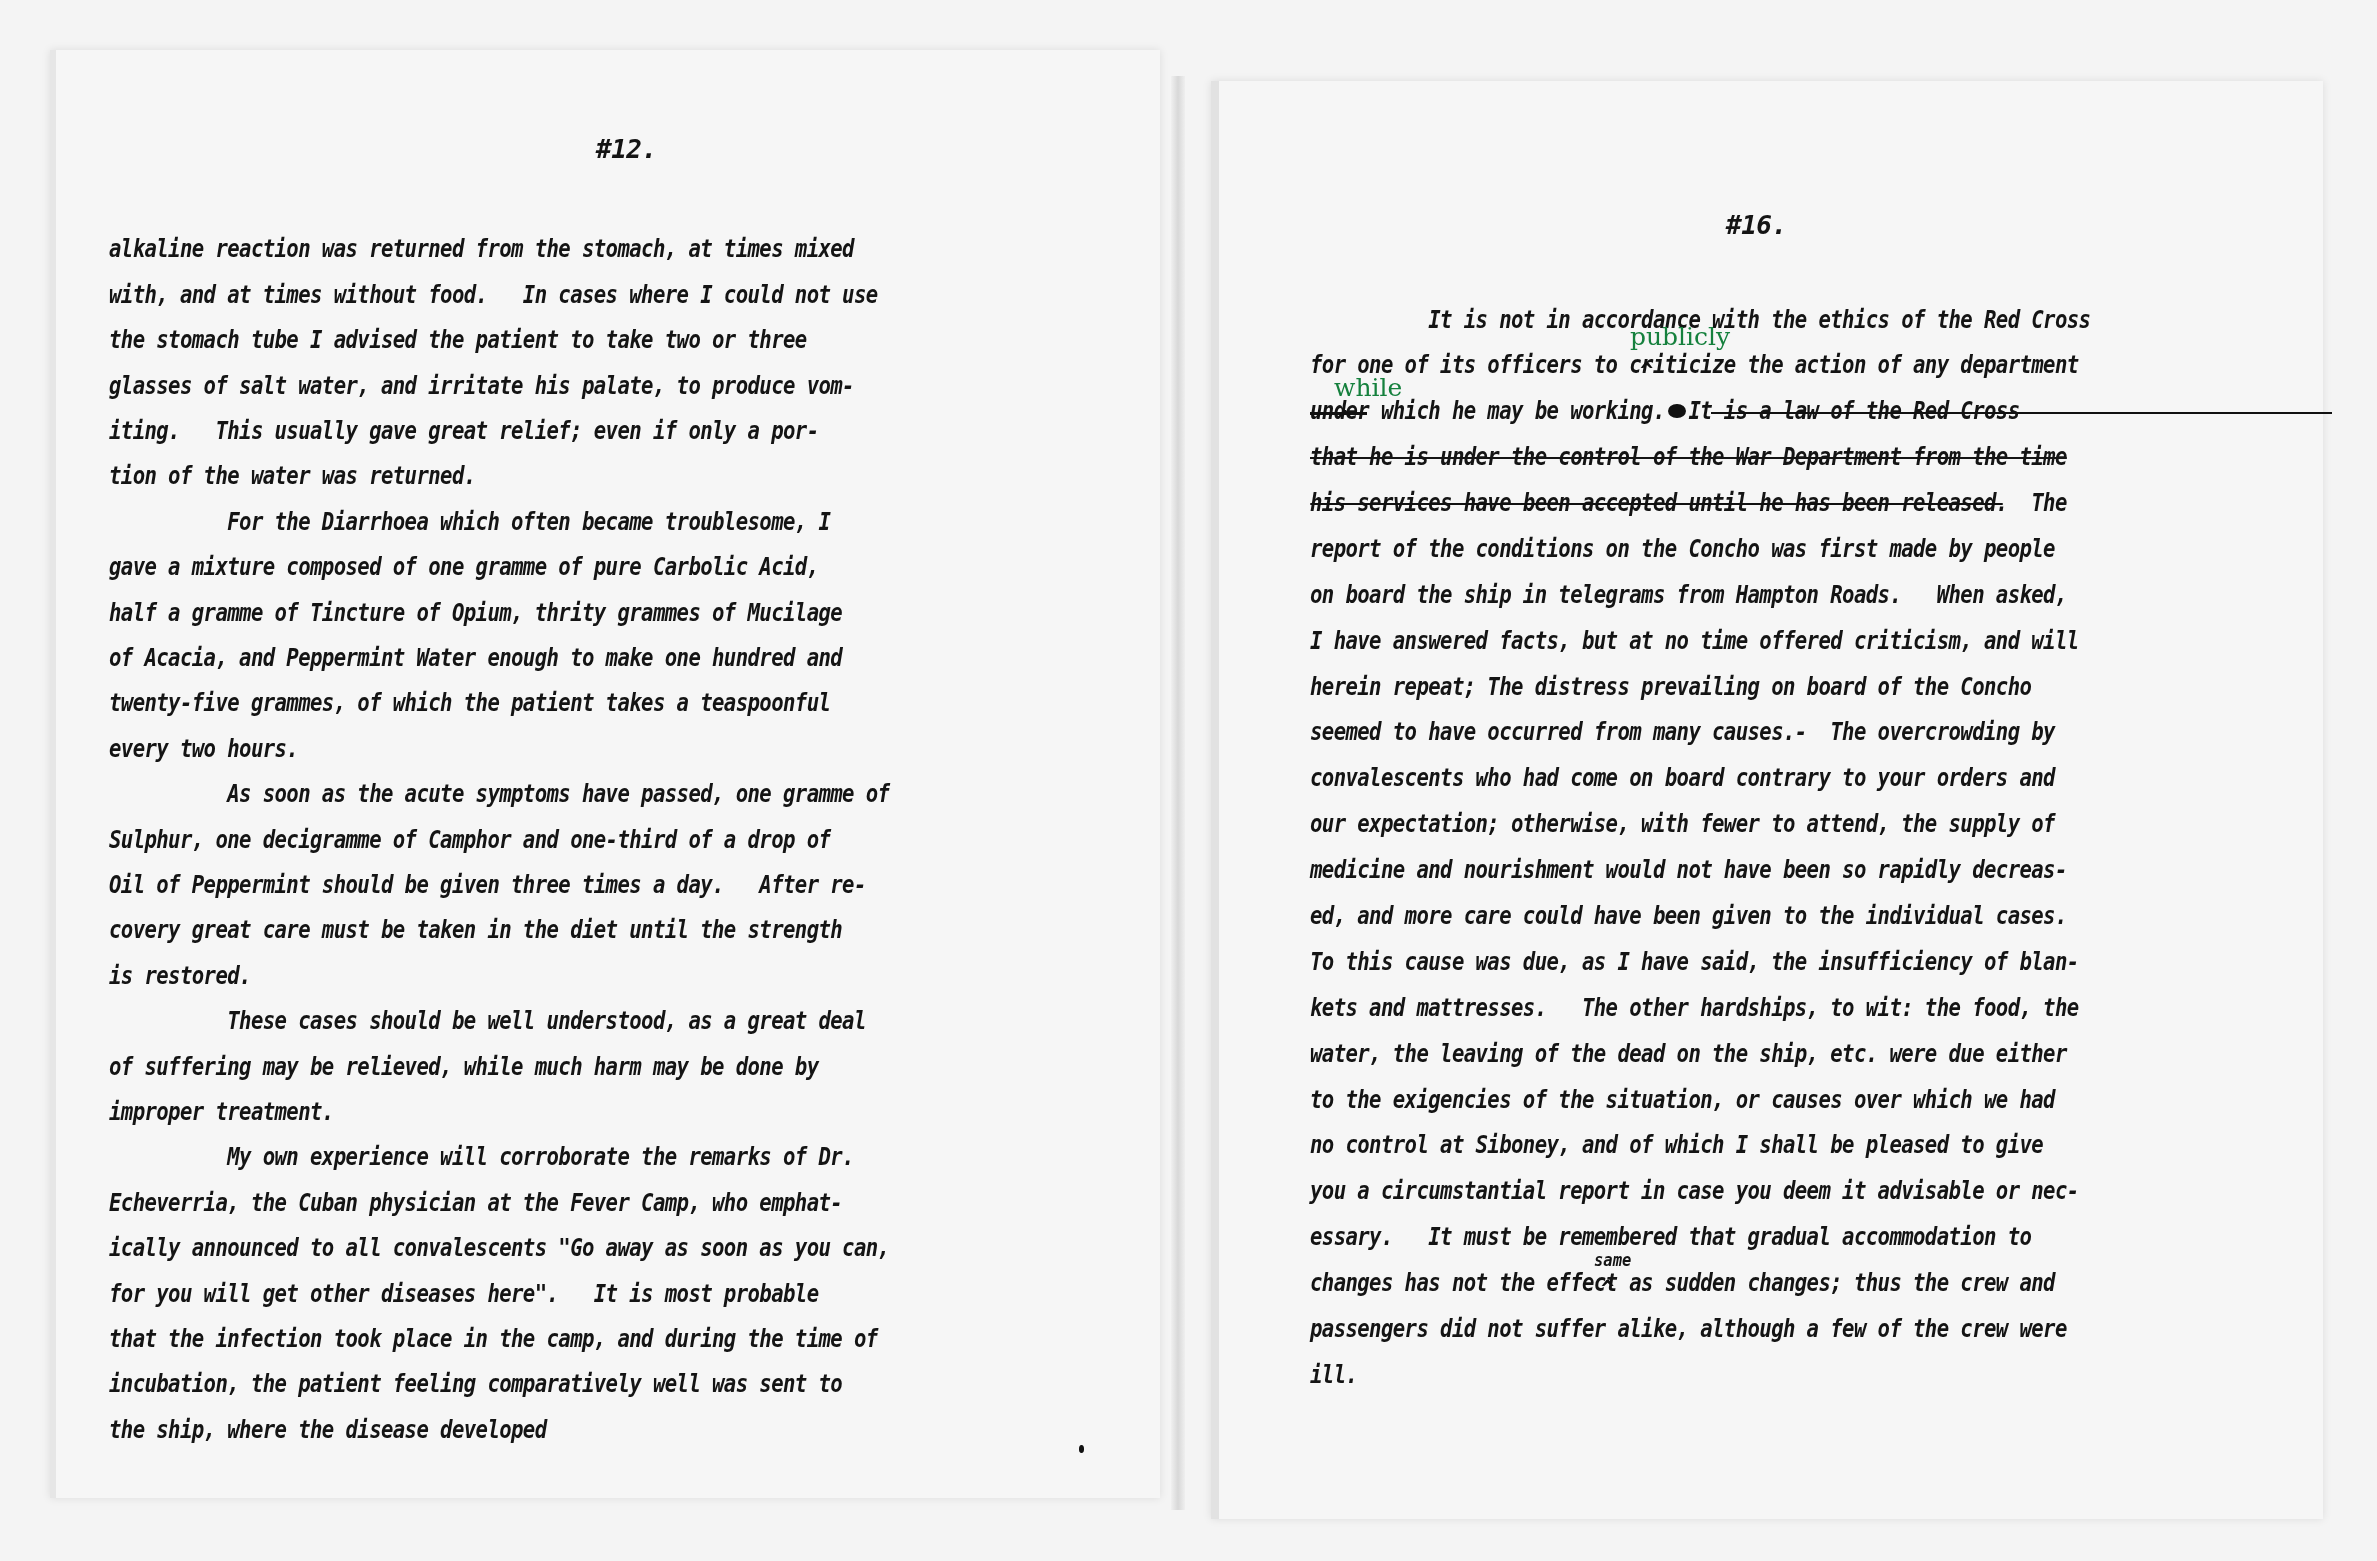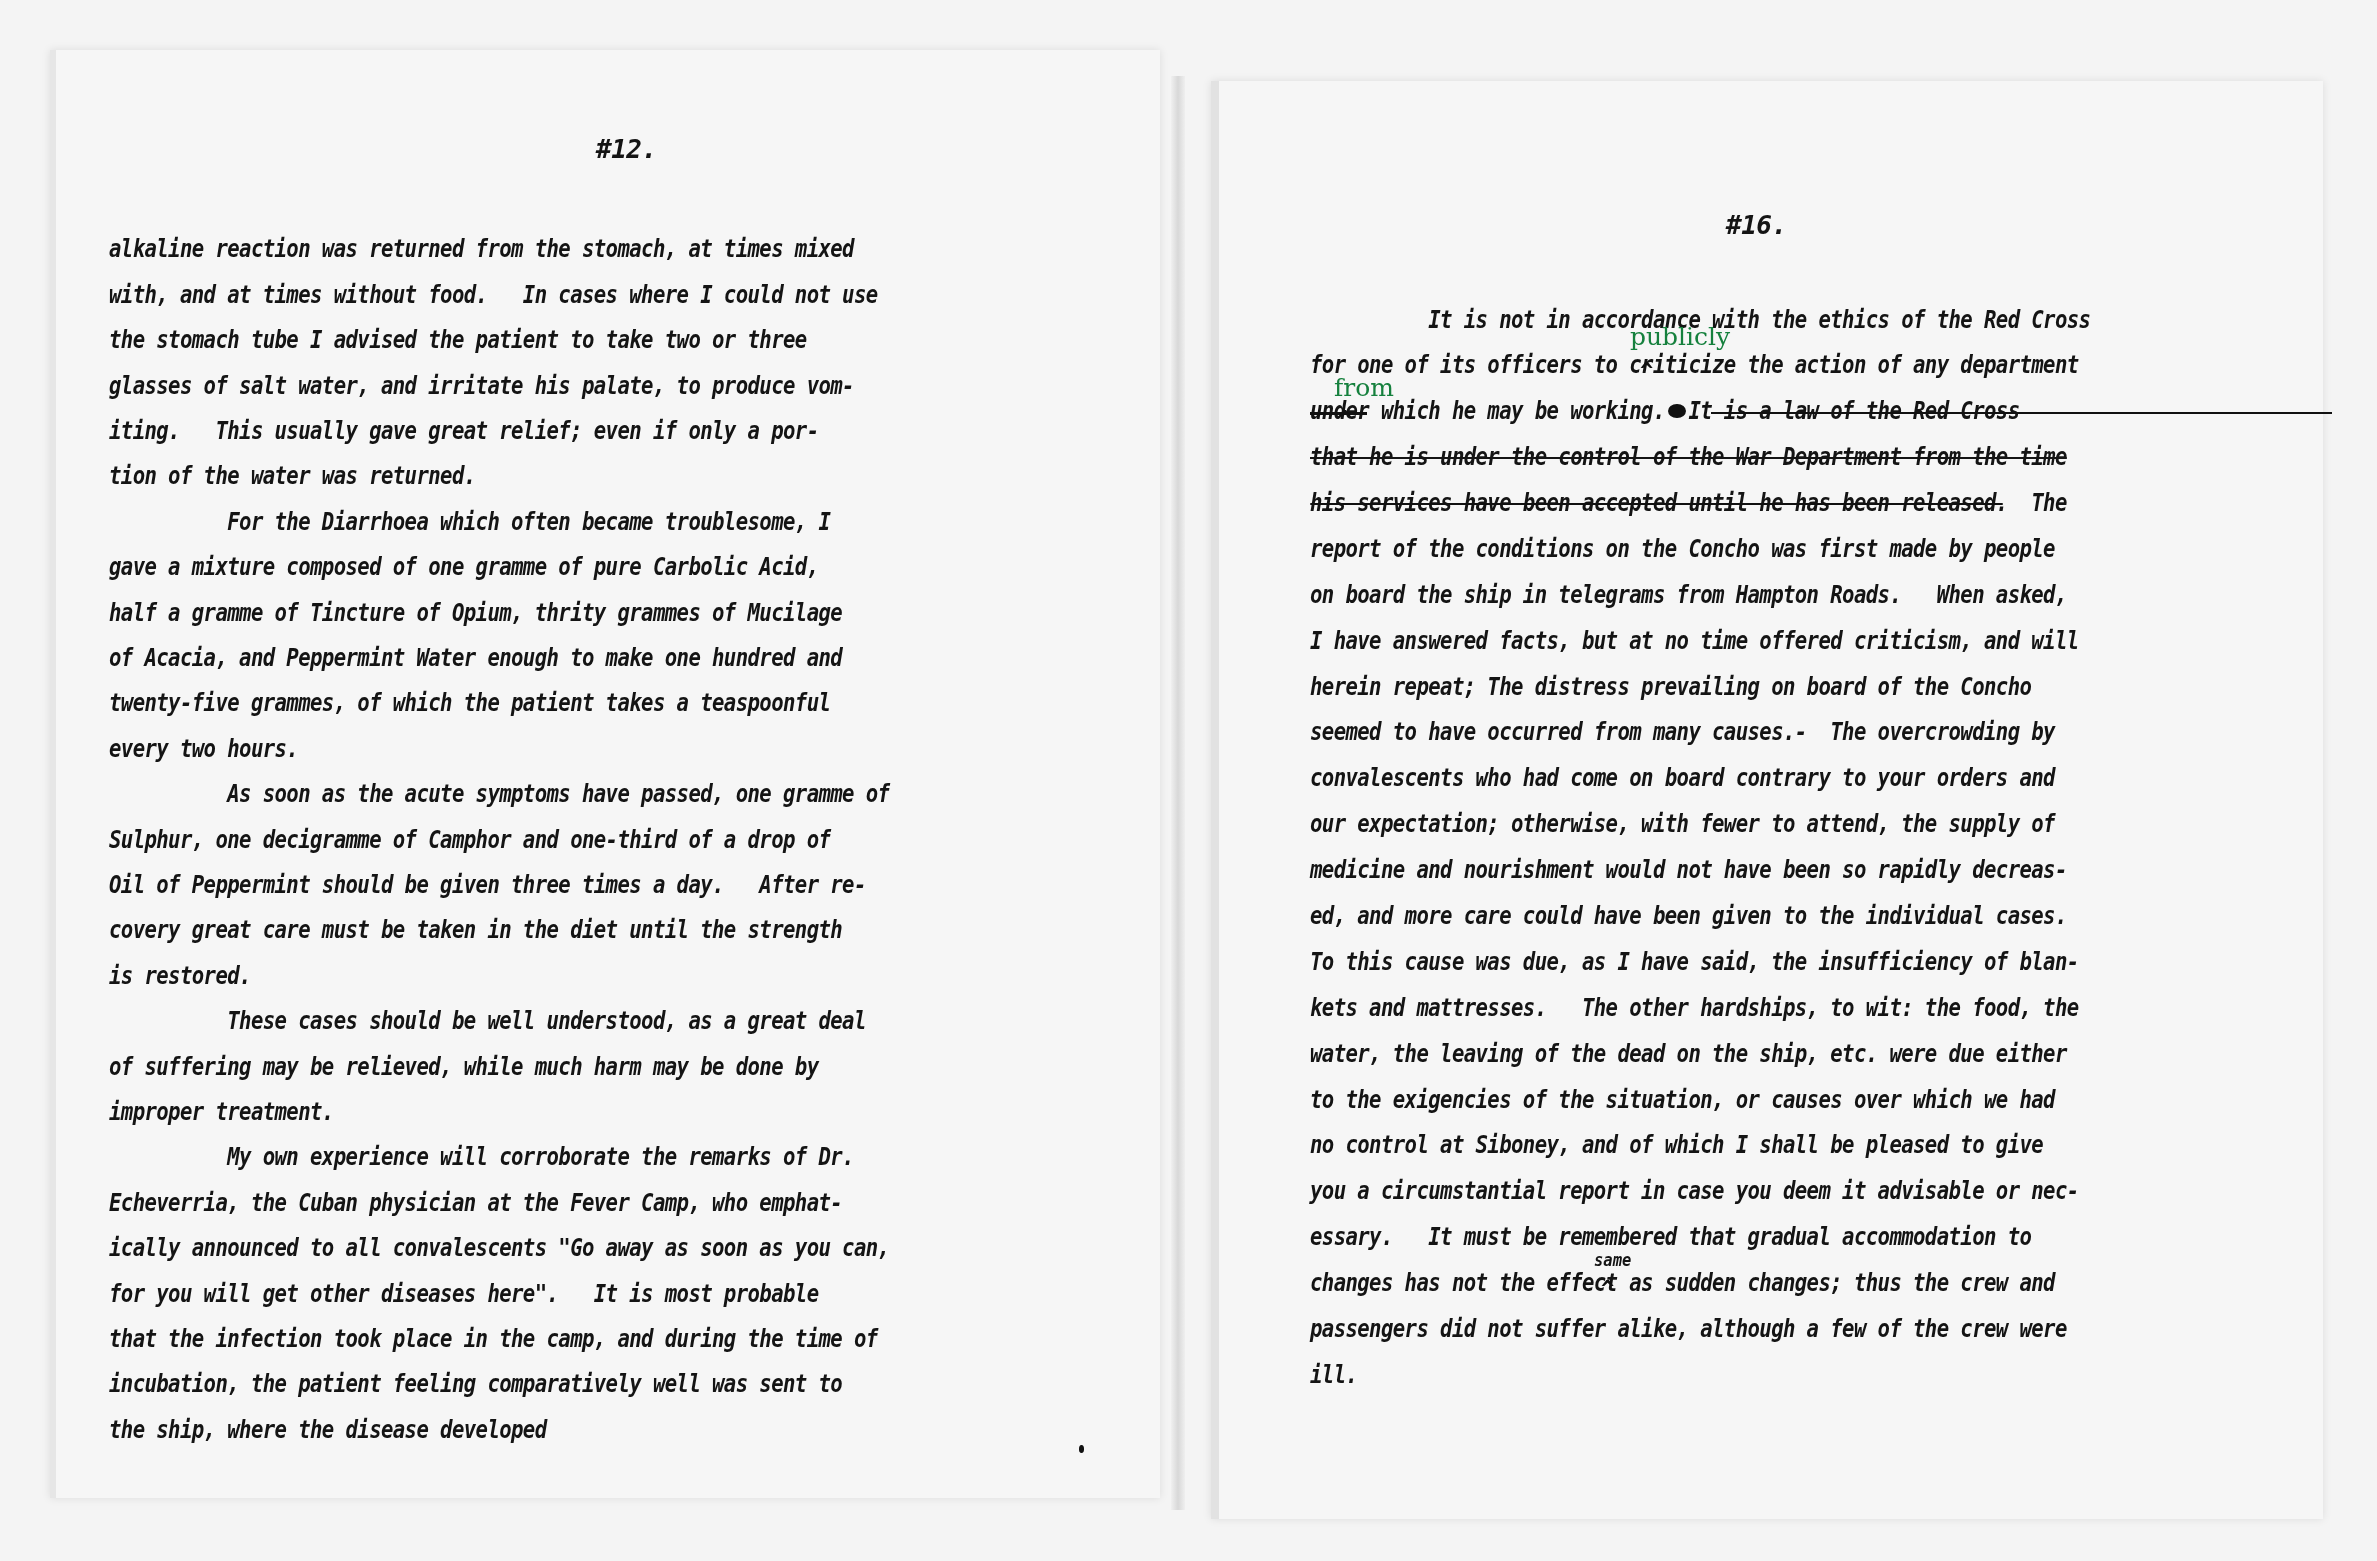--- a/index.html
+++ b/index.html
@@ -124,19 +124,19 @@
   <div class="line" style="left:91px; top:1234px;">passengers did not suffer alike, although a few of the crew were</div>
   <div class="line" style="left:91px; top:1280px;">ill.</div>
 
   <div style="position:absolute; left:91px; top:331px; width:57px; height:2.9px; background:#111;"></div>
   <div style="position:absolute; left:492px; top:331px; width:621px; height:2.4px; background:#111;"></div>
   <div style="position:absolute; left:91px; top:422px; width:693px; height:2.4px; background:#111; border-radius:1.4px;"></div>
   <div class="scan-mark" style="left:449px; top:323px; width:18px; height:14.3px;"></div>
 
   <div class="insert" style="left:411px; top:241px;">publicly</div>
   <div class="caret" style="left:421px; top:277px;">^</div>
-  <div class="insert" style="left:115px; top:292px;">from</div>
+  <div class="insert" style="left:115px; top:292px;">while</div>
   <div class="caret" style="left:119px; top:325px;">^</div>
 
   <div class="typed-insert" style="left:375px; top:1168px;">same</div>
   <div class="caret" style="left:382px; top:1195px;">^</div>
 </div>
 
 
 </body></html>

